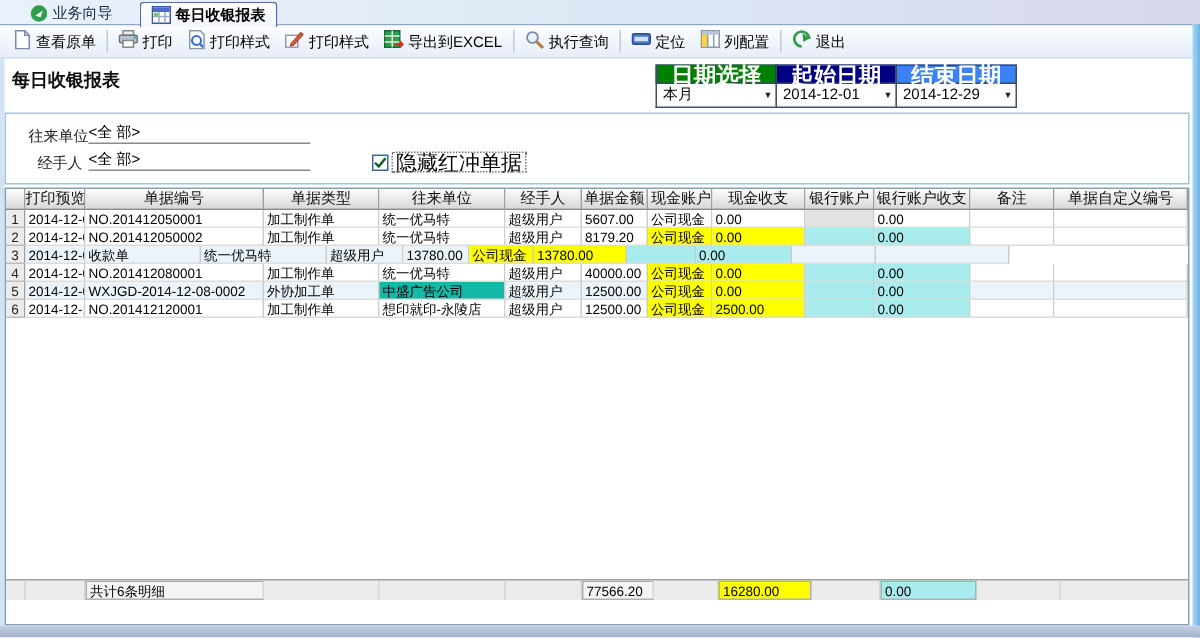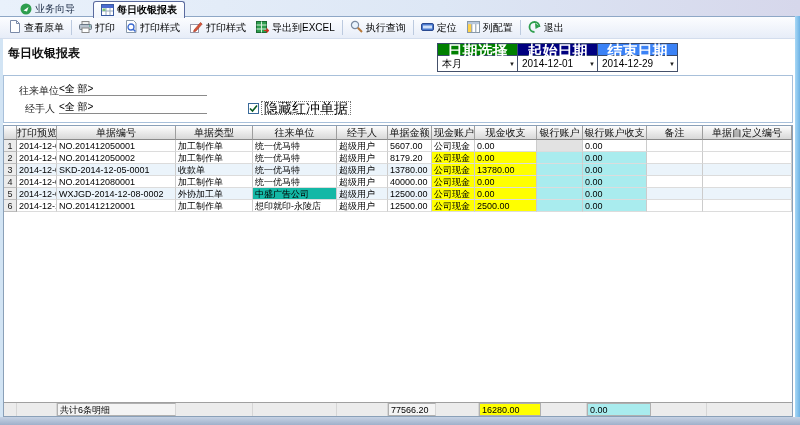--- a/index.html
+++ b/index.html
@@ -71,21 +71,21 @@
     border-right:1px solid #9e9e9e;border-bottom:1px solid #8a8a8a;
   }
   .gdata .gcell{
     height:12px;line-height:12px;font-size:9px;padding-left:2px;
     border-right:1px solid #cccccc;border-bottom:1px solid #dcdcdc;
   }
   .gdata .rownum{
     text-align:center;padding-left:0;background:#ececec;
     border-right:1px solid #9e9e9e;border-bottom:1px solid #bdbdbd;color:#222;
   }
-  .gsummary{position:absolute;left:0;bottom:0;display:flex;width:788px;height:13px;
+  .gsummary{position:absolute;left:0;bottom:16px;display:flex;width:788px;height:13px;
     background:#ececec;border-top:1px solid #a0a0a0;}
   .gsummary .gcell{height:13px;line-height:12px;font-size:9px;padding-left:2px;
     border-right:1px solid #d6d6d6;}
   .scell-box{background:#f4f4f4;border:1px solid #b0b0b0;}
 </style>
 </head>
 <body>
 
 <div class="tabbar" id="tabbar">
     <div class="tab inactive" style="left: 13px;">
@@ -275,21 +275,20 @@
         <div class="gcell" style="width: 43px; background: rgb(255, 255, 0);">公司现金</div>
         <div class="gcell" style="width: 62px; background: rgb(255, 255, 0);">0.00</div>
         <div class="gcell" style="width: 46px; background: rgb(169, 236, 238);"></div>
         <div class="gcell" style="width: 64px; background: rgb(169, 236, 238);">0.00</div>
         <div class="gcell" style="width: 56px; background: rgb(255, 255, 255);"></div>
         <div class="gcell" style="width: 89px; background: rgb(255, 255, 255);"></div>
       </div>
       <div class="grow gdata">
         <div class="gcell rownum" style="width: 13px;">3</div>
         <div class="gcell" style="width: 40px; background: rgb(235, 244, 251);">2014-12-05</div>
-        <div class="gcell" style="width: 119px; background: rgb(235, 244, 251);">SKD-2014-12-05-0001</div>
         <div class="gcell" style="width: 77px; background: rgb(235, 244, 251);">收款单</div>
         <div class="gcell" style="width: 84px; background: rgb(235, 244, 251);">统一优马特</div>
         <div class="gcell" style="width: 51px; background: rgb(235, 244, 251);">超级用户</div>
         <div class="gcell" style="width: 44px; background: rgb(235, 244, 251);">13780.00</div>
         <div class="gcell" style="width: 43px; background: rgb(255, 255, 0);">公司现金</div>
         <div class="gcell" style="width: 62px; background: rgb(255, 255, 0);">13780.00</div>
         <div class="gcell" style="width: 46px; background: rgb(169, 236, 238);"></div>
         <div class="gcell" style="width: 64px; background: rgb(169, 236, 238);">0.00</div>
         <div class="gcell" style="width: 56px; background: rgb(235, 244, 251);"></div>
         <div class="gcell" style="width: 89px; background: rgb(235, 244, 251);"></div>

